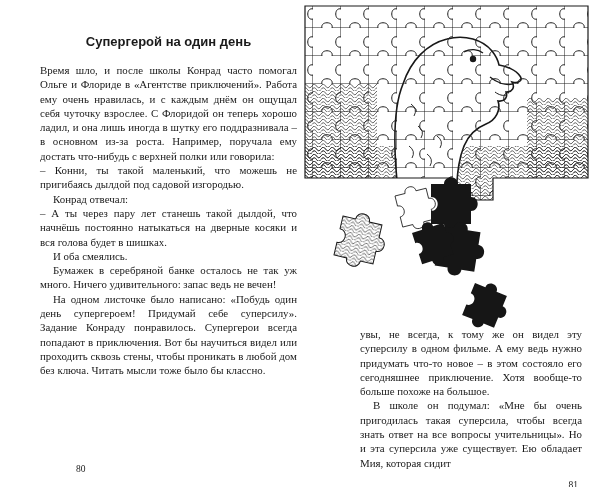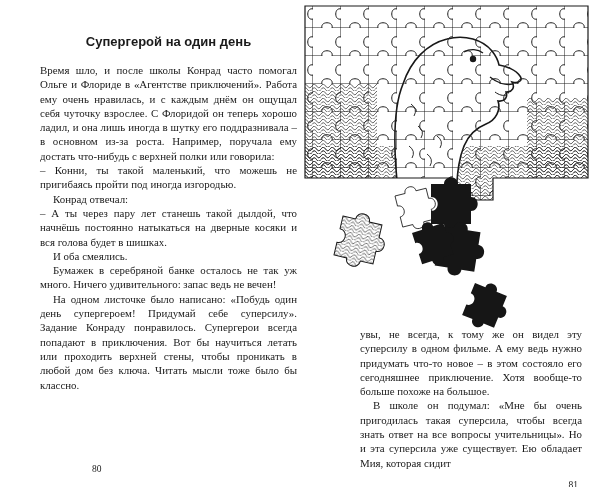--- a/index.html
+++ b/index.html
@@ -39,45 +39,45 @@
   .page-right{
     position:absolute;left:360px;top:327px;width:222px;
   }
 
   
   .folio{
     position:absolute;top:463px;
     font-size:9.5px;line-height:12px;
     font-family:"Liberation Serif", serif;
   }
-  .folio-left{left:44px;padding-left:48px;}
+  .folio-left{left:28px;padding-left:48px;}
   .folio-right{left:558px;width:20px;text-align:right;margin-top:16px;}
 
   
   figure.illustration{
     position:absolute;left:285px;top:0;margin:0;padding:0;
     width:315px;height:330px;
   }
 </style>
 </head>
 <body>
 
 <div class="spread">
 
   <section class="page-left">
     <div class="chapter-head">
       <div class="ch-title">Супергерой на один день</div>
     </div>
     <p class="body">Время шло, и после школы Конрад часто помогал Ольге и Флориде в «Агентстве приключений». Работа ему очень нравилась, и с каждым днём он ощущал себя чуточку взрослее. С Флоридой он теперь хорошо ладил, и она лишь иногда в шутку его поддразнивала – в основном из-за роста. Например, поручала ему достать что-нибудь с верхней полки или говорила:</p>
-    <p class="body">– Конни, ты такой маленький, что можешь не пригибаясь пройти под иногда изгородью.</p>
+    <p class="body">– Конни, ты такой маленький, что можешь не пригибаясь дылдой под садовой изгородью.</p>
     <p class="body ind">Конрад отвечал:</p>
     <p class="body">– А ты через пару лет станешь такой дылдой, что начнёшь постоянно натыкаться на дверные косяки и вся голова будет в шишках.</p>
     <p class="body ind">И оба смеялись.</p>
     <p class="body ind">Бумажек в серебряной банке осталось не так уж много. Ничего удивительного: запас ведь не вечен!</p>
-    <p class="body ind">На одном листочке было написано: «Побудь один день супергероем! Придумай себе суперсилу». Задание Конраду понравилось. Супергерои всегда попадают в приключения. Вот бы научиться летать или проходить верхней стены, чтобы проникать в любой дом без ключа. Читать мысли тоже было бы классно.</p>
+    <p class="body ind">На одном листочке было написано: «Побудь один день супергероем! Придумай себе суперсилу». Задание Конраду понравилось. Супергерои всегда попадают в приключения. Вот бы научиться видел или проходить сквозь стены, чтобы проникать в любой дом без ключа. Читать мысли тоже было бы классно.</p>
   </section>
 
   <figure class="illustration">
     <svg width="315" height="330" viewBox="0 0 315 330" xmlns="http://www.w3.org/2000/svg">
       <defs>
         <pattern id="sq" width="9" height="7" patternUnits="userSpaceOnUse">
           <path d="M0,2 Q2.2,-1.5 4.5,2 T9,2 M0,5.5 Q2.2,2 4.5,5.5 T9,5.5" fill="none" stroke="#222" stroke-width="0.7"></path>
         </pattern>
         <pattern id="pz" width="28" height="28" patternUnits="userSpaceOnUse">
           <path d="M28,0 V9 C21,7 21,21 28,19 V28" fill="none" stroke="#191919" stroke-width="1"></path>

